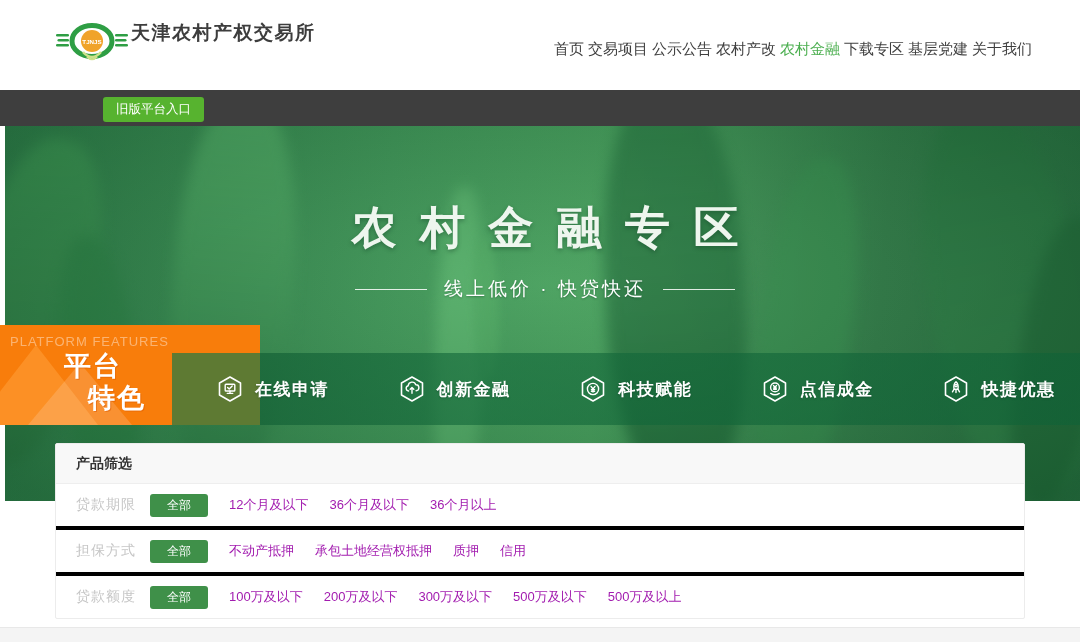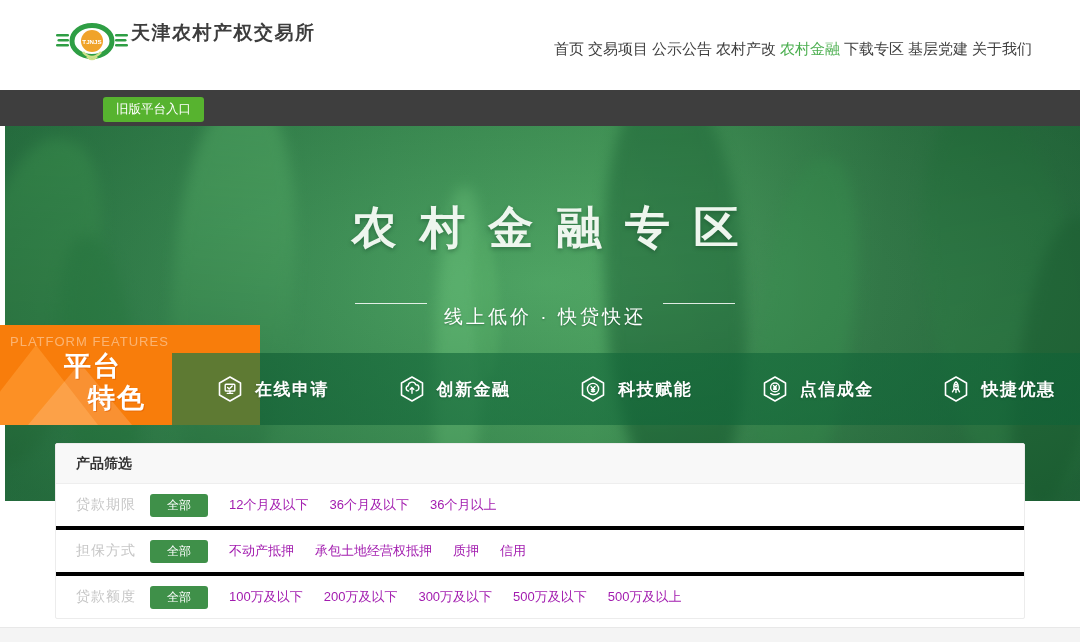--- a/index.html
+++ b/index.html
@@ -32,21 +32,21 @@
   .l5{left:600px;top:-40px;width:140px;height:410px;background:linear-gradient(180deg,#2d8046,#1f6b38);transform:rotate(-3deg);}
   .l6{left:756px;top:30px;width:90px;height:340px;background:#38904f;transform:rotate(7deg);}
   .l7{left:926px;top:-20px;width:150px;height:390px;background:linear-gradient(180deg,#2a7a42,#35894c);transform:rotate(-10deg);}
   .l8{left:1014px;top:90px;width:80px;height:290px;background:#246f3b;transform:rotate(9deg);}
   .l9{left:468px;top:110px;width:26px;height:140px;background:#4da860;filter:blur(4px);transform:rotate(-2deg);}
   .hero-shade{position:absolute;inset:0;background:radial-gradient(ellipse at 50% 42%,rgba(255,255,255,.05),rgba(0,40,20,.28) 95%);}
   .hero-title{position:absolute;top:72px;left:0;width:100%;text-align:center;color:#eef6ee;font-size:45px;font-weight:bold;
               letter-spacing:.52em;text-indent:.52em;text-shadow:0 2px 4px rgba(15,60,35,.4);}
   .hero-sub{position:absolute;top:150px;left:0;width:100%;display:flex;align-items:center;justify-content:center;gap:17px;color:#fff;}
   .hero-sub .line{width:72px;height:1px;background:rgba(255,255,255,.85);}
-  .hero-sub .txt{font-size:19px;letter-spacing:3px;text-shadow:0 1px 2px rgba(15,60,35,.4);margin-top:28px;}
+  .hero-sub .txt{font-size:19px;letter-spacing:3px;text-shadow:0 1px 2px rgba(15,60,35,.4);}
 
   
   .feat-orange-top{position:absolute;left:0;top:325px;width:260px;height:28px;background:var(--brand-orange);z-index:3;}
   .feat-orange{position:absolute;left:0;top:325px;width:172px;height:100px;background:var(--brand-orange);z-index:4;overflow:hidden;}
   .eyebrow{position:absolute;left:10px;top:9px;font-size:13px;color:rgba(255,255,255,.42);letter-spacing:1px;white-space:nowrap;}
   .pt1{position:absolute;left:64px;top:23px;font-size:27px;font-weight:bold;color:#fff;letter-spacing:2px;text-shadow:1px 1px 0 rgba(220,90,0,.5);}
   .pt2{position:absolute;left:88px;top:55px;font-size:27px;font-weight:bold;color:#fff;letter-spacing:2px;text-shadow:1px 1px 0 rgba(220,90,0,.5);}
   .tri{position:absolute;width:0;height:0;}
   .tri1{left:-26px;bottom:0;border-left:62px solid transparent;border-right:62px solid transparent;border-bottom:80px solid rgba(255,160,60,.55);}
   .tri2{left:28px;bottom:0;border-left:52px solid transparent;border-right:52px solid transparent;border-bottom:62px solid rgba(255,255,255,.16);}

